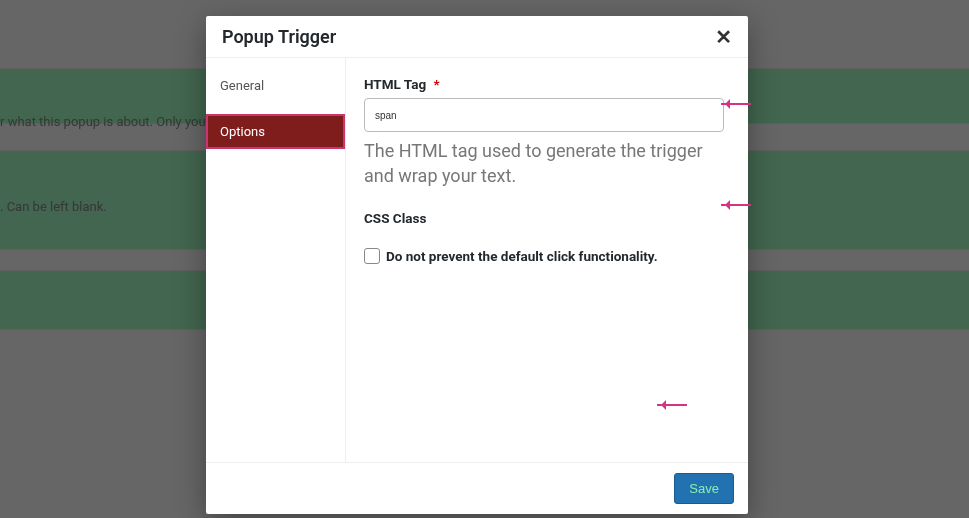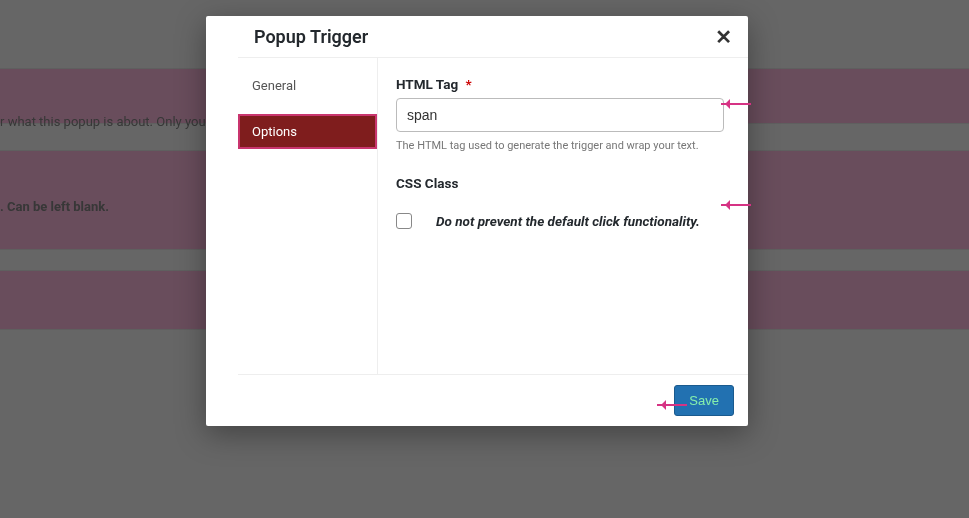--- a/index.html
+++ b/index.html
@@ -1,40 +1,39 @@
 <!DOCTYPE html>
 <html><head>
 <meta charset="utf-8">
 <style>
   * { box-sizing: border-box; margin: 0; padding: 0; }
   html, body { width: 969px; height: 518px; font-family: -apple-system, BlinkMacSystemFont, "Segoe UI", Roboto, Arial, sans-serif; overflow: hidden; }
   body { position: relative; background: #f1f1f1; }
 
   
   .bg { position: absolute; inset: 0; background: #f1f1f1; }
-  .bg .row { position: absolute; left: 0; right: 0; border-top: 1px solid #ddd; border-bottom: 1px solid #ddd; background: #f9a8d4; font-weight: bold; }
+  .bg .row { position: absolute; left: 0; right: 0; border-top: 1px solid #ddd; border-bottom: 1px solid #ddd; background: #86efac; }
   .bg .row1 { top: 68px; height: 56px; }
   .bg .row2 { top: 150px; height: 100px; padding: 14px 0 0 0; }
   .bg .row3 { top: 270px; height: 60px; }
   .bg .hint { color: #666; font-size: 13px; padding-left: 0; }
 
   .overlay { position: absolute; inset: 0; background: rgba(30,30,30,0.66); }
 
   .modal {
     position: absolute;
     left: 206px;
     top: 16px;
     width: 542px;
-    height: 410px;
+    height: 498px;
     background: #fff;
     border-radius: 2px;
     box-shadow: 0 8px 30px rgba(0,0,0,0.35);
     display: flex;
     flex-direction: column;
-    padding-left: 32px;
   }
   .modal-header {
     height: 42px;
     padding: 0 16px;
     display: flex;
     align-items: center;
     justify-content: space-between;
     border-bottom: 1px solid #eee;
   }
   .modal-title { font-size: 18px; font-weight: 600; color: #23282d; }
@@ -65,27 +64,27 @@
   .panel { flex: 1; padding: 18px 24px 10px 18px; overflow: auto; }
   .field { margin-bottom: 22px; }
   .label { font-size: 13.5px; font-weight: 700; color: #23282d; margin-bottom: 6px; }
   .req { color: #c00; margin-left: 4px; }
   .text-input {
     width: 100%;
     height: 34px;
     border: 1px solid #bbb;
     border-radius: 4px;
     padding: 0 10px;
-    font-size: 14px;
+    font-size: 10px;
     color: #333;
   }
   .text-input.focused { border: 1.5px solid #1e6fbf; box-shadow: 0 0 0 1px rgba(30,111,191,0.2); }
-  .help { font-size: 11px; color: #777; margin-top: 6px; line-height: 1.4; }
+  .help { font-size: 18px; color: #777; margin-top: 6px; line-height: 1.4; }
 
-  .checkbox-row { display: flex; align-items: center; gap: 24px; margin-bottom: 6px; font-style: italic; }
+  .checkbox-row { display: flex; align-items: center; gap: 6px; margin-bottom: 6px; }
   .chk { width: 16px; height: 16px; border: 1.5px solid #888; border-radius: 3px; background: #fff; }
   .chk-label { font-size: 13.5px; font-weight: 700; color: #23282d; }
 
   .modal-footer {
     border-top: 1px solid #eee;
     padding: 10px 14px;
     display: flex;
     justify-content: flex-end;
   }
   .btn-save {

